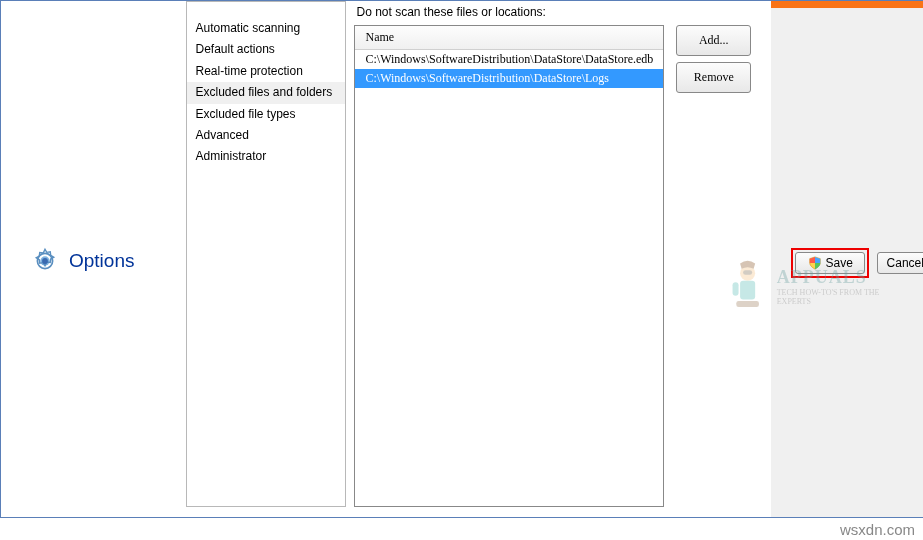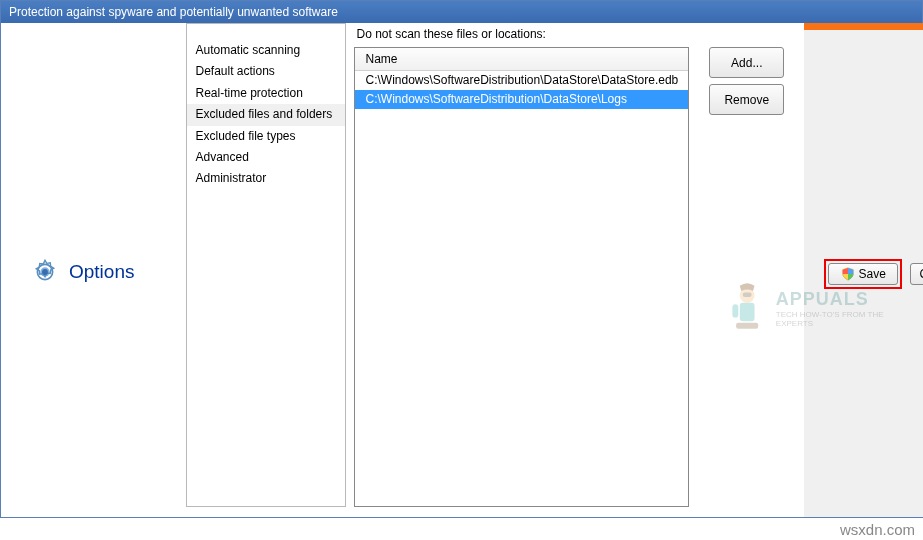--- a/index.html
+++ b/index.html
@@ -80,21 +80,22 @@
       flex-direction: column;
     }
     .section-label {
       font-size: 12px;
       color: #000;
       padding: 4px 0 6px 2px;
     }
     .table-row-area {
       flex: 1;
       display: flex;
-      gap: 20px;
+      gap: 12px;
+      font-family: Liberation Serif, serif;
     }
     .table-container {
       flex: 1;
       border: 1px solid #888;
       background: #fff;
       display: flex;
       flex-direction: column;
       position: relative;
     }
     .table-header {
@@ -200,23 +201,20 @@
       right: 8px;
       bottom: 2px;
       font-size: 15px;
       color: #888;
     }
   </style>
 </head>
 <body>
 
 <div class="window">
-  <div class="titlebar">
-    <span>Protection against spyware and potentially unwanted software</span>
-  </div>
 
   <div class="content-area">
     <div class="header-section">
       <span class="gear-icon">
         <svg viewBox="0 0 24 24" width="28" height="28">
           <circle cx="12" cy="12" r="4" fill="#7fb3e0"></circle>
           <path d="M12 2l1.5 2.6 3-0.4 0.4 3 2.6 1.5-2.6 1.5-0.4 3-3-0.4L12 16l-1.5-2.6-3 0.4-0.4-3L4.5 9.3l2.6-1.5 0.4-3 3 0.4z" fill="none" stroke="#5a8fc0" stroke-width="1.2"></path>
           <circle cx="12" cy="12" r="6.5" fill="none" stroke="#5a8fc0" stroke-width="1.5"></circle>
           <circle cx="12" cy="12" r="2.5" fill="#3a6ab0"></circle>
         </svg>

